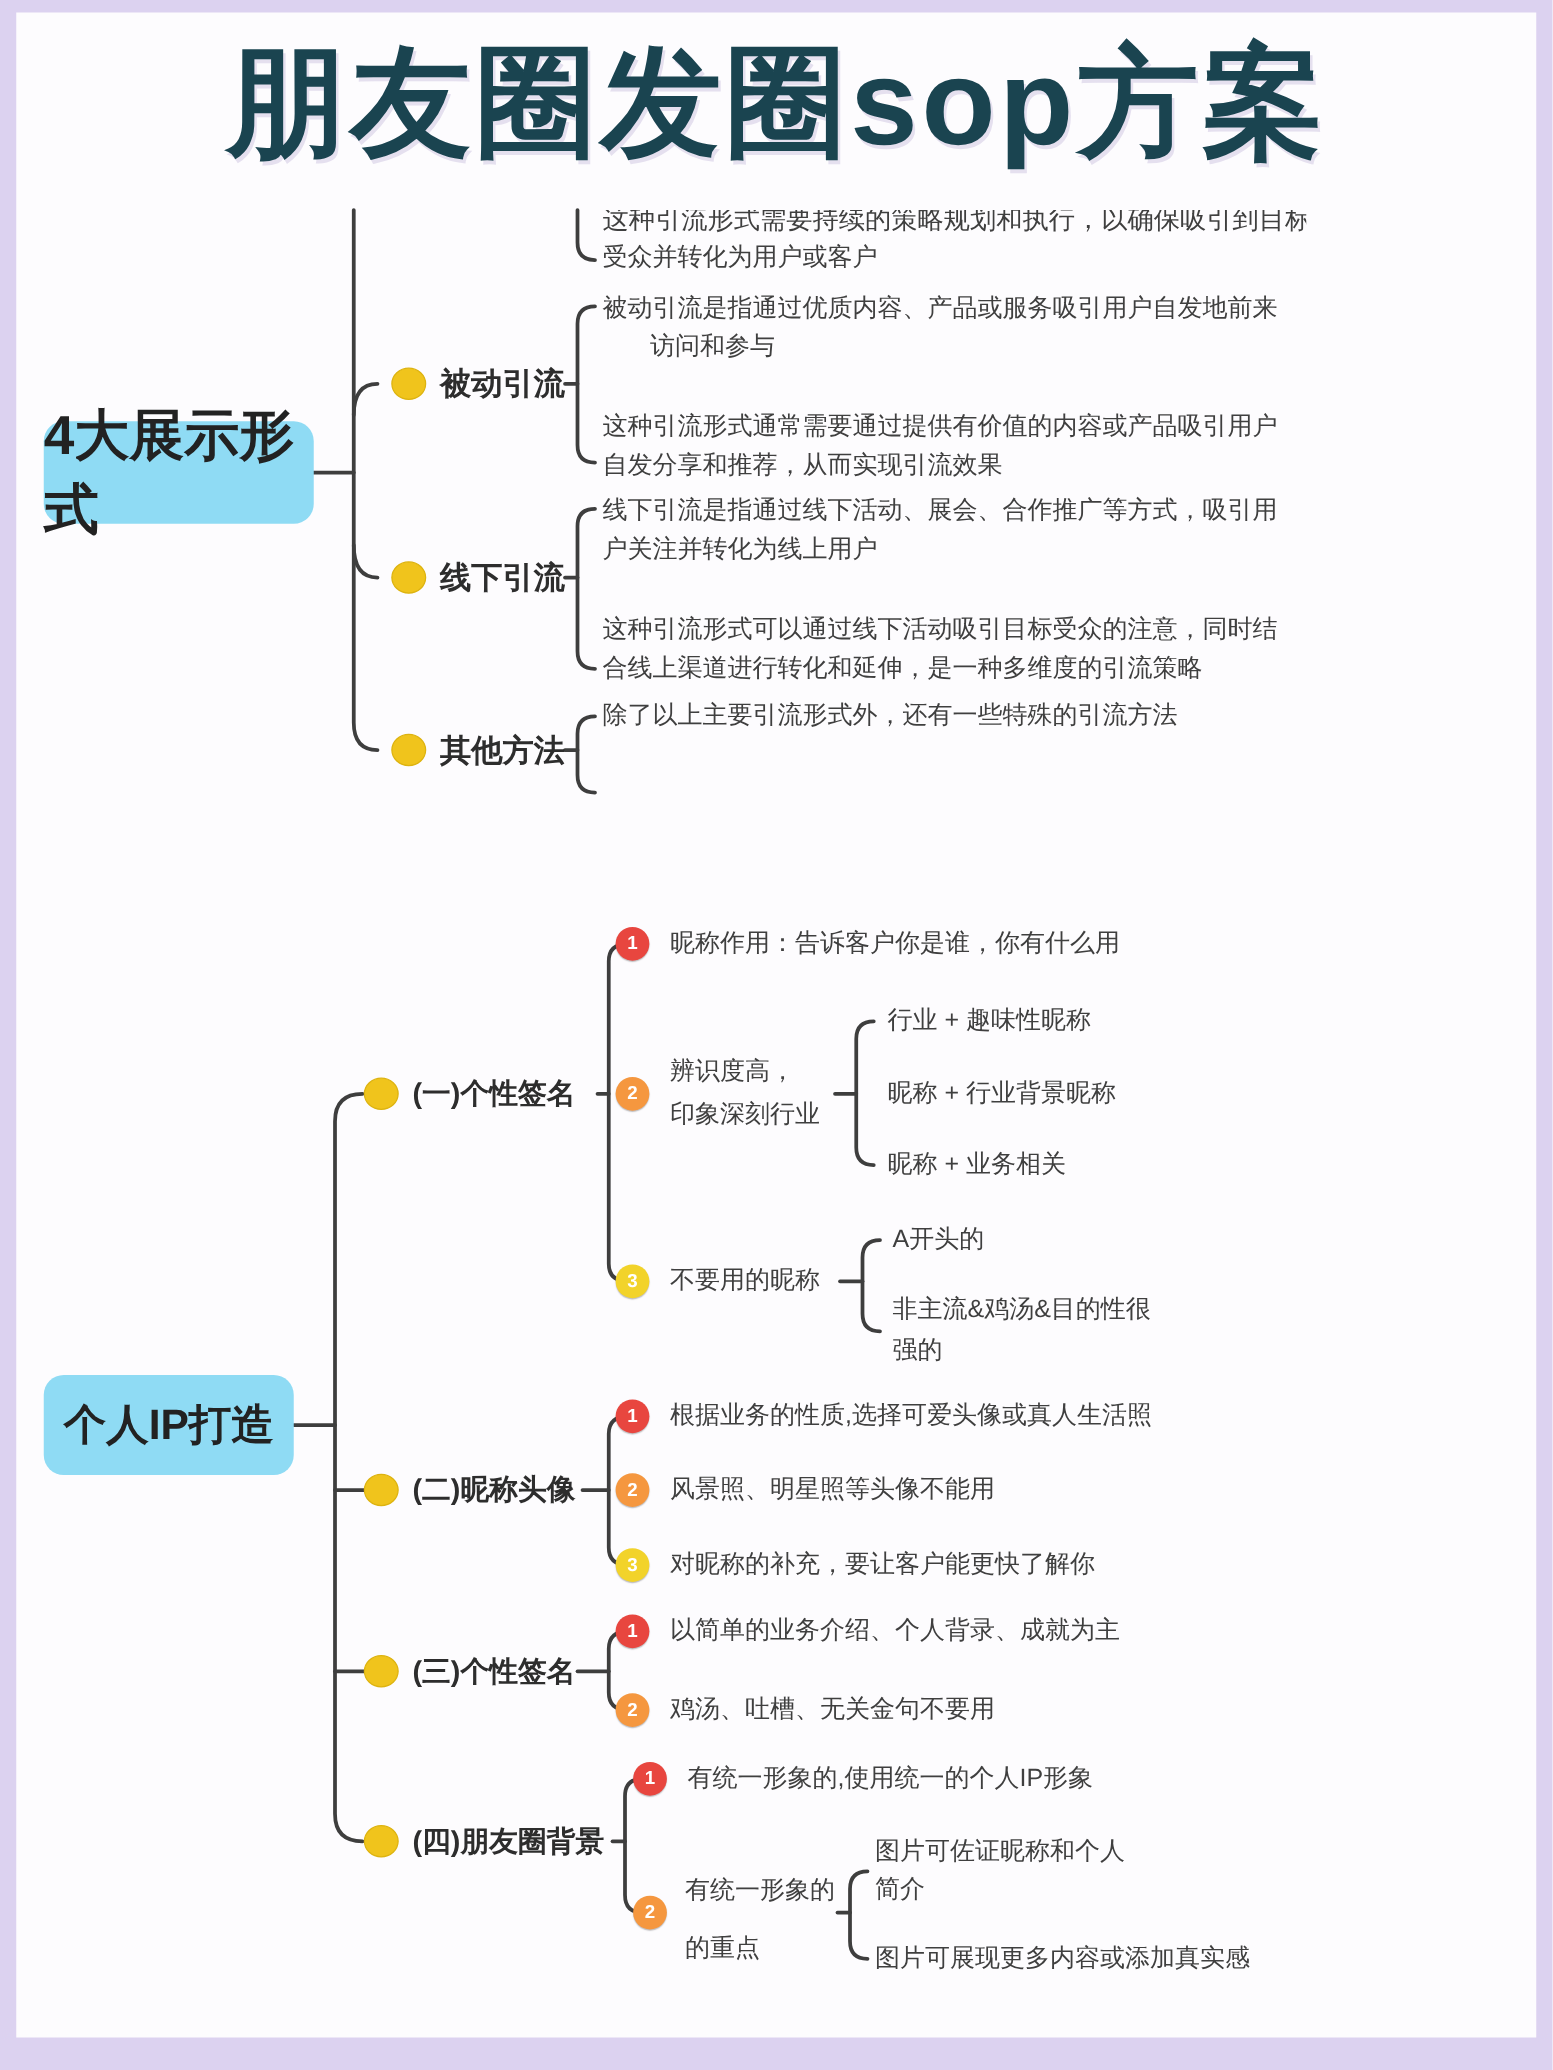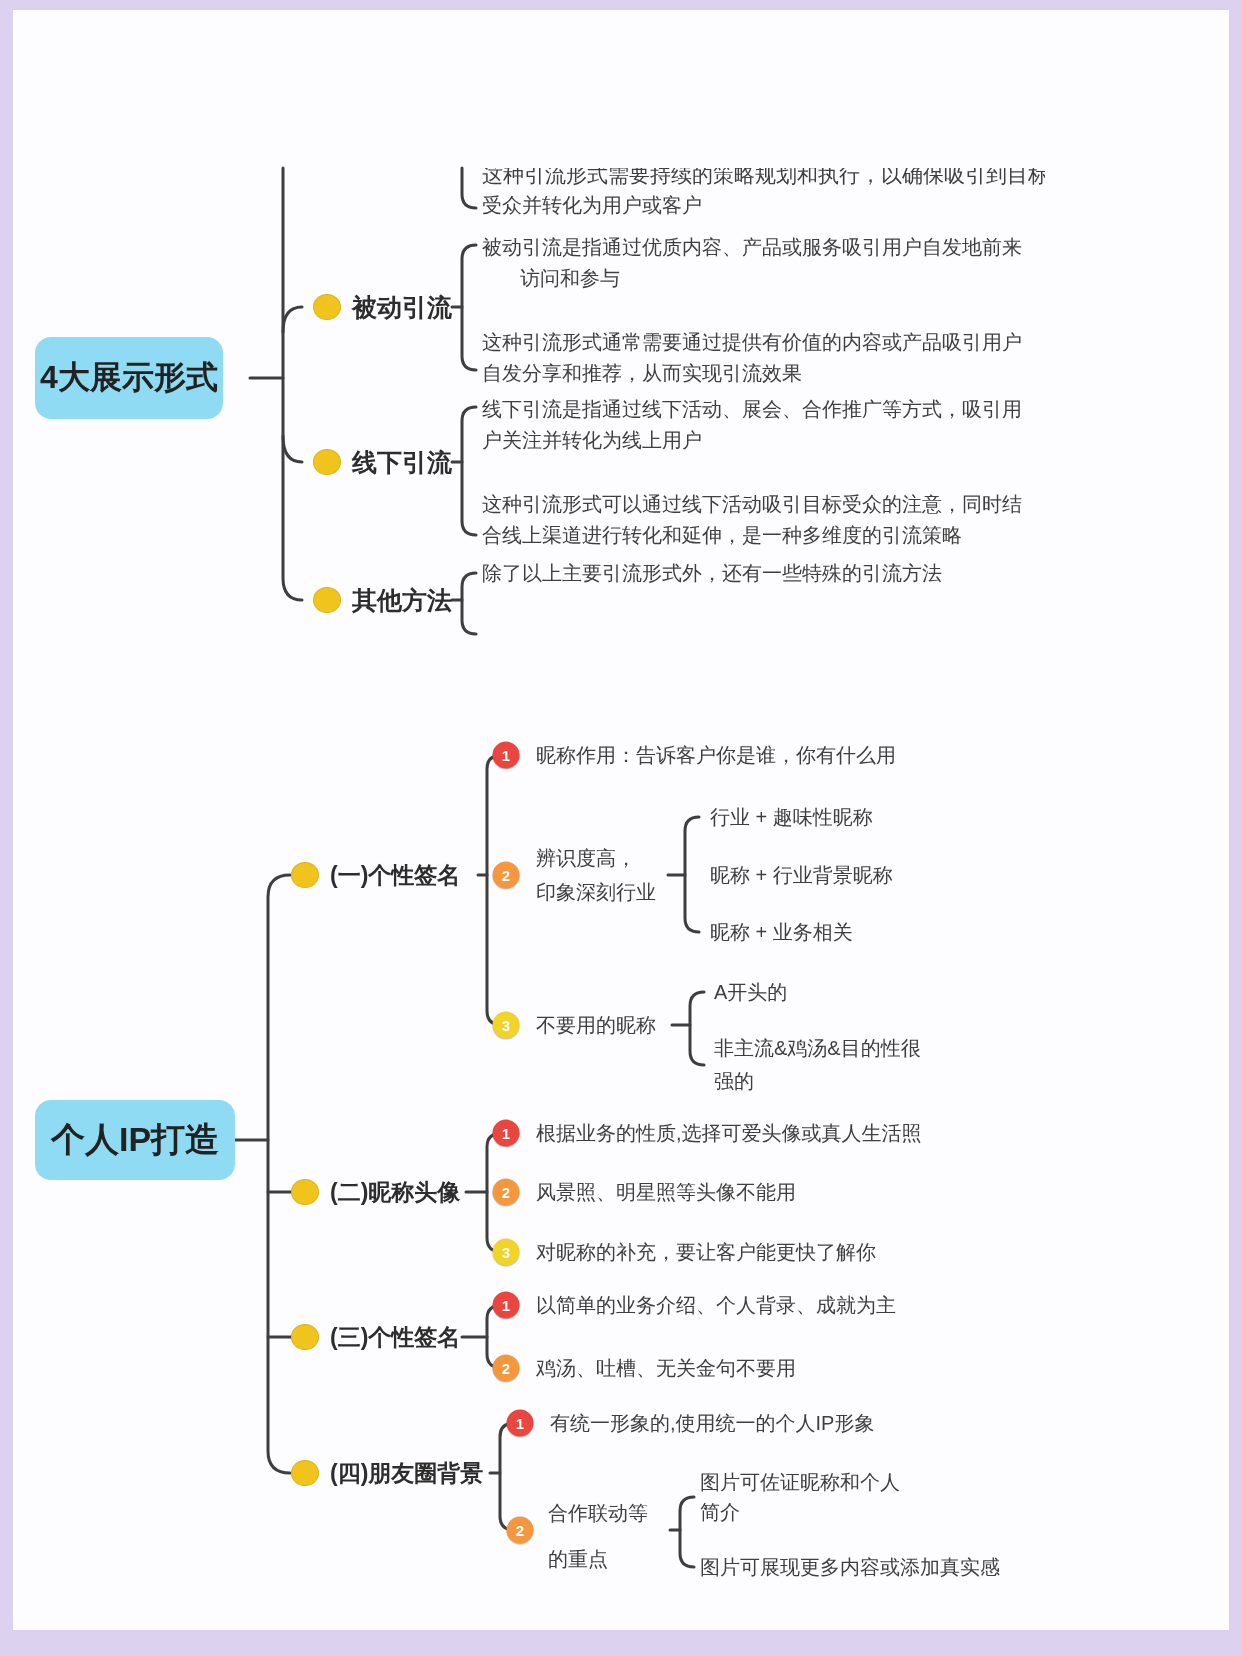--- a/index.html
+++ b/index.html
@@ -12,40 +12,41 @@
   svg.lines{position:absolute;left:0;top:0;pointer-events:none;}
   .t{position:absolute;transform:translateY(-50%);white-space:nowrap;
      font-size:20px;color:#3f3f3f;line-height:31px;}
   .lbl{position:absolute;transform:translateY(-50%);white-space:nowrap;
        font-size:25px;font-weight:bold;color:#2d2d2d;}
   .lbl2{position:absolute;transform:translateY(-50%);white-space:nowrap;
         font-size:23px;font-weight:bold;color:#2d2d2d;}
   .rootbox{position:absolute;background:#8fdbf4;border-radius:16px;
            display:flex;align-items:center;justify-content:center;
            font-weight:800;color:#222;}
-  .rootbox.s1{left:35px;top:337px;width:188px;height:82px;font-size:32px;}
+  .rootbox.s1{left:35px;top:337px;width:216px;height:82px;font-size:44px;}
   .rootbox.s2{left:35px;top:1100px;width:200px;height:80px;font-size:34px;}
   .dot{position:absolute;width:26px;height:24px;border-radius:50%;
        background:#f0c41c;border:1px solid #ddb30f;transform:translate(-50%,-50%);}
   .badge{position:absolute;width:27px;height:27px;border-radius:50%;
          transform:translate(-50%,-50%);display:flex;align-items:center;justify-content:center;
          color:#fff;font-size:15px;font-weight:bold;box-shadow:0 1px 1px rgba(0,0,0,0.25);}
   .badge.red{background:#e8463f;}
   .badge.orange{background:#f5973f;}
   .badge.yellow{background:#f2d32a;}
   .clip0{position:absolute;left:480px;top:168px;width:565px;height:58px;overflow:hidden;}
   .clip0 .l1{position:absolute;left:2px;top:-7px;white-space:nowrap;font-size:21px;color:#3f3f3f;}
   .clip0 .l2{position:absolute;left:2px;top:24px;white-space:nowrap;font-size:20px;color:#3f3f3f;}
 </style>
 </head>
 <body>
 
 <div class="stage">
   <div class="inner"></div>
 
+  <div class="title">朋友圈发圈sop方案</div>
 
   <svg class="lines" width="1242" height="1656" viewBox="0 0 1242 1656">
     <g fill="none" stroke="#3e3e3e" stroke-width="3" stroke-linecap="round">
 
       <path d="M283,168 L283,578 Q283,600 302,600"></path>
       <path d="M283,332 Q283,307 302,307"></path>
       <path d="M283,436 Q283,462 302,462"></path>
       <path d="M250,378 L283,378"></path>
 
       <path d="M462,168 L462,194 Q462,208 476,208"></path>
@@ -167,18 +168,18 @@
 
   <div class="dot" style="left:305px;top:1473px;"></div>
   <div class="lbl2" style="left:330px;top:1473px;">(四)朋友圈背景</div>
   <div class="badge red" style="left:520px;top:1423px;">
       <span>1</span>
     </div>
   <div class="t" style="left:550px;top:1423px;">有统一形象的,使用统一的个人IP形象</div>
   <div class="badge orange" style="left:520px;top:1530px;">
       <span>2</span>
     </div>
-  <div class="t" style="left:548px;top:1513px;">合作联动等</div>
+  <div class="t" style="left:548px;top:1513px;">有统一形象的</div>
   <div class="t" style="left:548px;top:1546px;margin-top:13px;">的重点</div>
   <div class="t" style="left:700px;top:1482px;">图片可佐证昵称和个人</div>
   <div class="t" style="left:700px;top:1512px;">简介</div>
   <div class="t" style="left:700px;top:1567px;">图片可展现更多内容或添加真实感</div>
 </div>
 
 </body></html>

